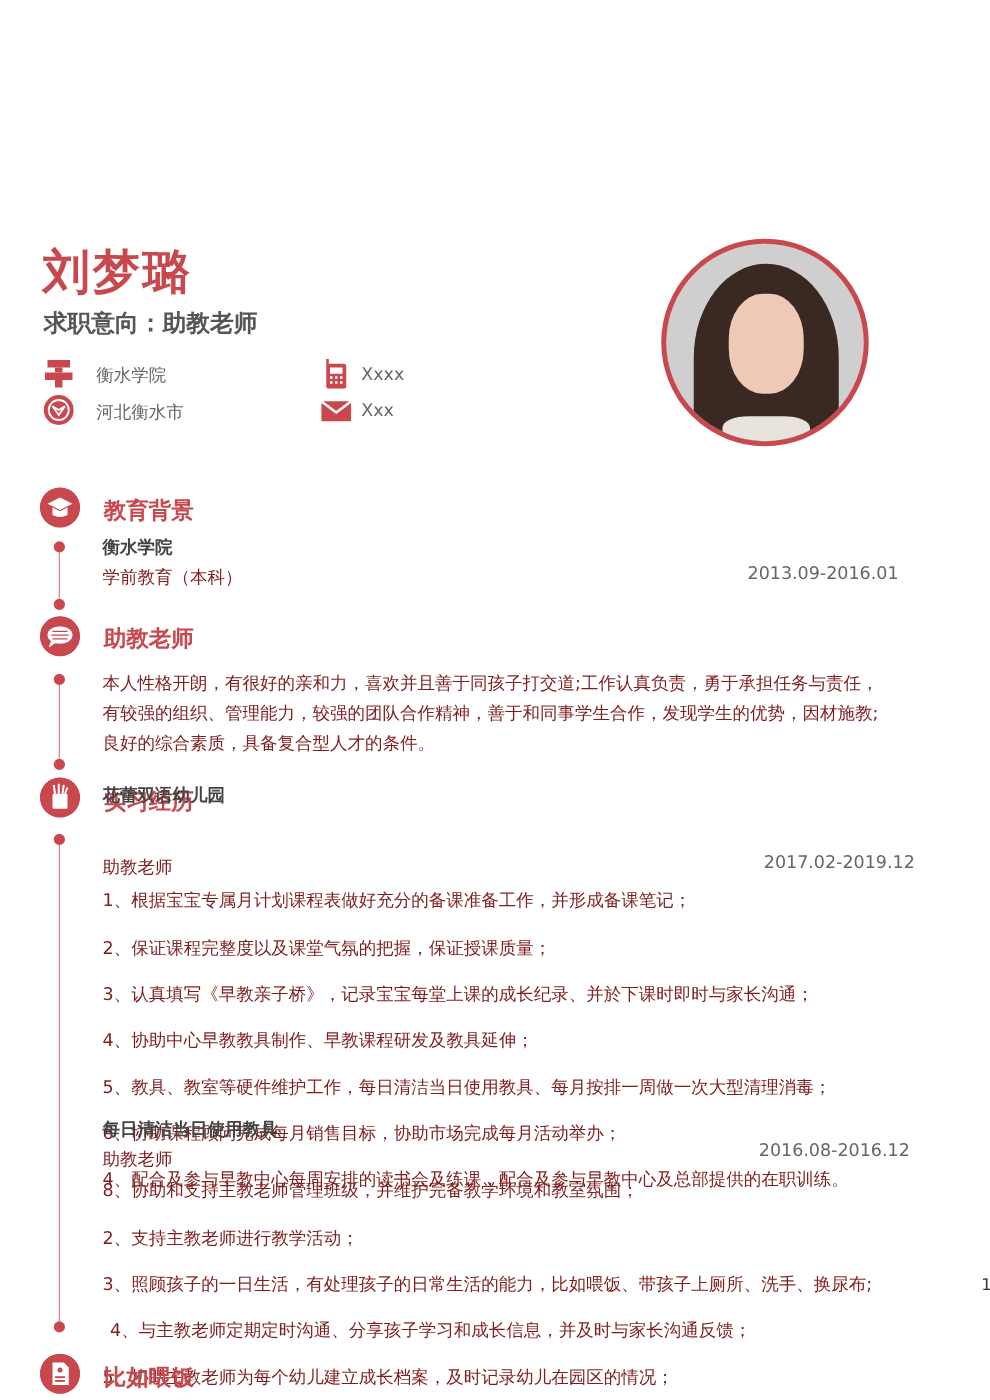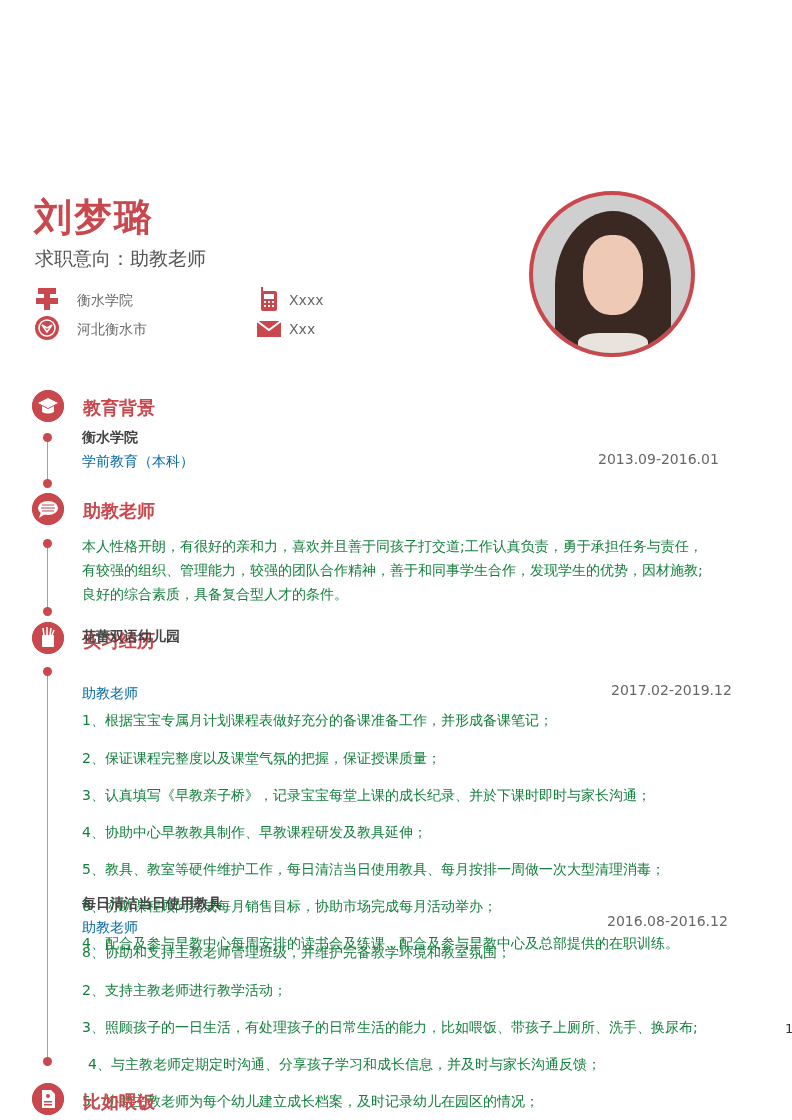--- a/index.html
+++ b/index.html
@@ -1,35 +1,35 @@
 <!DOCTYPE html>
 <html><head>
 <meta charset="utf-8">
 <style>
   * { margin:0; padding:0; box-sizing:border-box; }
   body { width:792px; height:1120px; background:#fff; position:relative; overflow:hidden;
          font-family:"DejaVu Sans","Liberation Sans",sans-serif; color:#555; }
   .abs { position:absolute; white-space:nowrap; }
   .name { left:34px; top:192px; font-size:38px; font-weight:bold; color:#c9484e; letter-spacing:2px; }
-  .intent { left:35px; top:246px; font-size:19px; color:#555; }
+  .intent { left:35px; top:246px; font-size:19px; color:#555;font-weight:bold; }
   .info-icon { position:absolute; width:24px; height:24px; }
   .info-text { font-size:14px; color:#666; }
   .photo { left:529px; top:191px; width:166px; height:166px; border-radius:50%; border:4px solid #c9484e;
            background: radial-gradient(circle at 50% 48%, #e8c1ad 0 18%, #3b2a24 19% 45%, #cfcfcf 46%); overflow:hidden; }
   .photo .face { position:absolute; left:50px; top:40px; width:60px; height:80px; border-radius:45%; background:#eec9b6; }
   .photo .hair { position:absolute; left:22px; top:16px; width:116px; height:150px; border-radius:50% 50% 10% 10%; background:#3a2822; }
   .photo .body { position:absolute; left:45px; top:138px; width:70px; height:30px; background:#e9e3de; border-radius:30% 30% 0 0; }
   .sec-icon { position:absolute; left:32px; width:32px; height:32px; border-radius:50%; background:#c9484e; }
   .sec-title { font-size:18px; font-weight:bold; color:#c9484e; }
   .dot { position:absolute; left:43px; width:9px; height:9px; border-radius:50%; background:#c9484e; }
   .vline { position:absolute; left:47px; width:1px; background:#d98a8e; }
   .org { font-size:14px; font-weight:bold; color:#444; }
-  .sub { font-size:14px; color:#0369a1; }
+  .sub { font-size:14px; color:#7f1d1d; }
   .date { font-size:14px; color:#666; }
-  .para { font-size:14px; color:#15803d; }
+  .para { font-size:14px; color:#7f1d1d; }
   .pagenum { font-size:13px; color:#333; }
 </style>
 </head>
 <body>
 
 <div class="abs name">刘梦璐</div>
 <div class="abs intent">求职意向：助教老师</div>
 
 <svg class="info-icon" style="left:35px;top:287px" viewBox="0 0 24 24">
   <rect x="3" y="1" width="18" height="6" fill="#c9484e"></rect>

